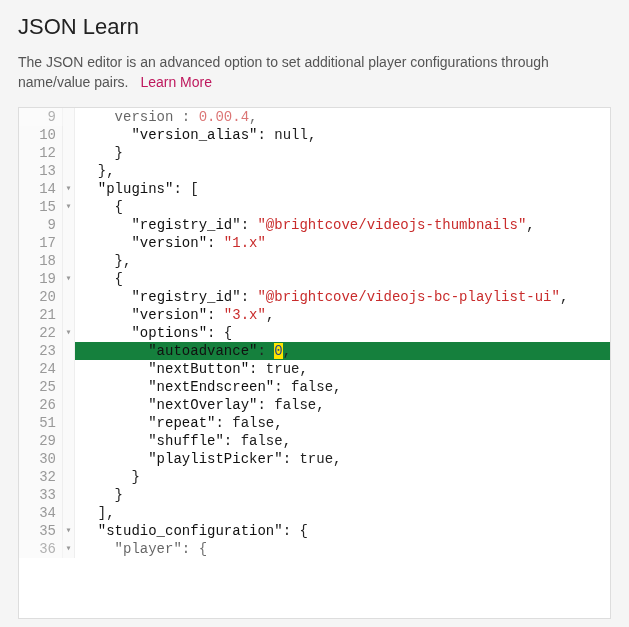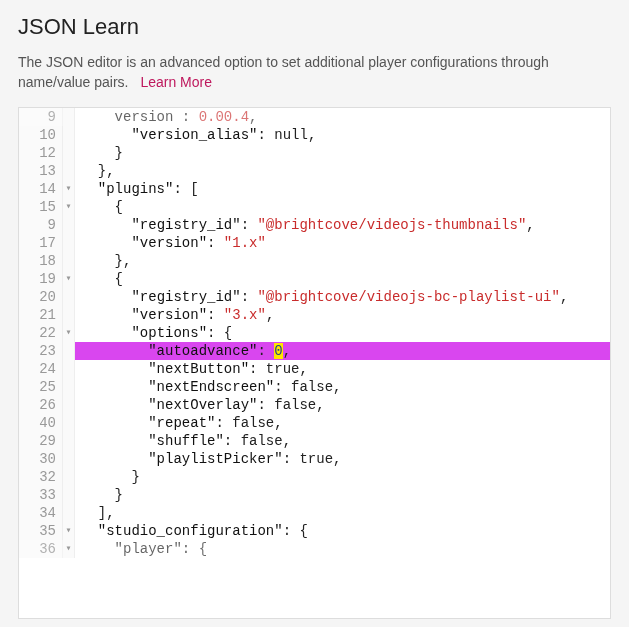--- a/index.html
+++ b/index.html
@@ -35,21 +35,21 @@
   overflow: hidden;
   font-family: "SFMono-Regular", Consolas, "Liberation Mono", Menlo, monospace;
   font-size: 14px;
   line-height: 18px;
 }
 .code-line {
   display: flex;
   height: 18px;
   white-space: pre;
 }
-.code-line.highlighted { background: #d946ef; }
+.code-line.highlighted { background: #15803d; }
 .gutter {
   width: 44px;
   text-align: right;
   padding-right: 6px;
   color: #999;
   background: #fafafa;
   border-right: 1px solid #eee;
   user-select: none;
   flex-shrink: 0;
 }
@@ -97,21 +97,21 @@
     <div class="code-line"><div class="gutter">17</div><div class="fold"></div><div class="code"><span class="tok-punct">      </span><span class="tok-key">"version"</span><span class="tok-punct">: </span><span class="tok-str">"1.x"</span></div></div>
     <div class="code-line"><div class="gutter">18</div><div class="fold"></div><div class="code"><span class="tok-punct">    },</span></div></div>
     <div class="code-line"><div class="gutter">19</div><div class="fold">▾</div><div class="code"><span class="tok-punct">    {</span></div></div>
     <div class="code-line"><div class="gutter">20</div><div class="fold"></div><div class="code"><span class="tok-punct">      </span><span class="tok-key">"registry_id"</span><span class="tok-punct">: </span><span class="tok-str">"@brightcove/videojs-bc-playlist-ui"</span><span class="tok-punct">,</span></div></div>
     <div class="code-line"><div class="gutter">21</div><div class="fold"></div><div class="code"><span class="tok-punct">      </span><span class="tok-key">"version"</span><span class="tok-punct">: </span><span class="tok-str">"3.x"</span><span class="tok-punct">,</span></div></div>
     <div class="code-line"><div class="gutter">22</div><div class="fold">▾</div><div class="code"><span class="tok-punct">      </span><span class="tok-key">"options"</span><span class="tok-punct">: {</span></div></div>
     <div class="code-line highlighted"><div class="gutter">23</div><div class="fold"></div><div class="code"><span class="tok-punct">        </span><span class="tok-key">"autoadvance"</span><span class="tok-punct">: </span><span class="tok-num hl-mark">0</span><span class="tok-punct">,</span></div></div>
     <div class="code-line"><div class="gutter">24</div><div class="fold"></div><div class="code"><span class="tok-punct">        </span><span class="tok-key">"nextButton"</span><span class="tok-punct">: </span><span class="tok-const">true</span><span class="tok-punct">,</span></div></div>
     <div class="code-line"><div class="gutter">25</div><div class="fold"></div><div class="code"><span class="tok-punct">        </span><span class="tok-key">"nextEndscreen"</span><span class="tok-punct">: </span><span class="tok-const">false</span><span class="tok-punct">,</span></div></div>
     <div class="code-line"><div class="gutter">26</div><div class="fold"></div><div class="code"><span class="tok-punct">        </span><span class="tok-key">"nextOverlay"</span><span class="tok-punct">: </span><span class="tok-const">false</span><span class="tok-punct">,</span></div></div>
-    <div class="code-line"><div class="gutter">40</div><div class="fold"></div><div class="code"><span class="tok-punct">        </span><span class="tok-key">"repeat"</span><span class="tok-punct">: </span><span class="tok-const">false</span><span class="tok-punct">,</span></div></div>
+    <div class="code-line"><div class="gutter">51</div><div class="fold"></div><div class="code"><span class="tok-punct">        </span><span class="tok-key">"repeat"</span><span class="tok-punct">: </span><span class="tok-const">false</span><span class="tok-punct">,</span></div></div>
     <div class="code-line"><div class="gutter">29</div><div class="fold"></div><div class="code"><span class="tok-punct">        </span><span class="tok-key">"shuffle"</span><span class="tok-punct">: </span><span class="tok-const">false</span><span class="tok-punct">,</span></div></div>
     <div class="code-line"><div class="gutter">30</div><div class="fold"></div><div class="code"><span class="tok-punct">        </span><span class="tok-key">"playlistPicker"</span><span class="tok-punct">: </span><span class="tok-const">true</span><span class="tok-punct">,</span></div></div>
     <div class="code-line"><div class="gutter">32</div><div class="fold"></div><div class="code"><span class="tok-punct">      }</span></div></div>
     <div class="code-line"><div class="gutter">33</div><div class="fold"></div><div class="code"><span class="tok-punct">    }</span></div></div>
     <div class="code-line"><div class="gutter">34</div><div class="fold"></div><div class="code"><span class="tok-punct">  ],</span></div></div>
     <div class="code-line"><div class="gutter">35</div><div class="fold">▾</div><div class="code"><span class="tok-punct">  </span><span class="tok-key">"studio_configuration"</span><span class="tok-punct">: {</span></div></div>
     <div class="code-line"><div class="gutter partial">36</div><div class="fold">▾</div><div class="code partial"><span class="tok-punct">    </span><span class="tok-key">"player":</span><span class="tok-punct"> {</span></div></div>
   </div>
 
 </body></html>

